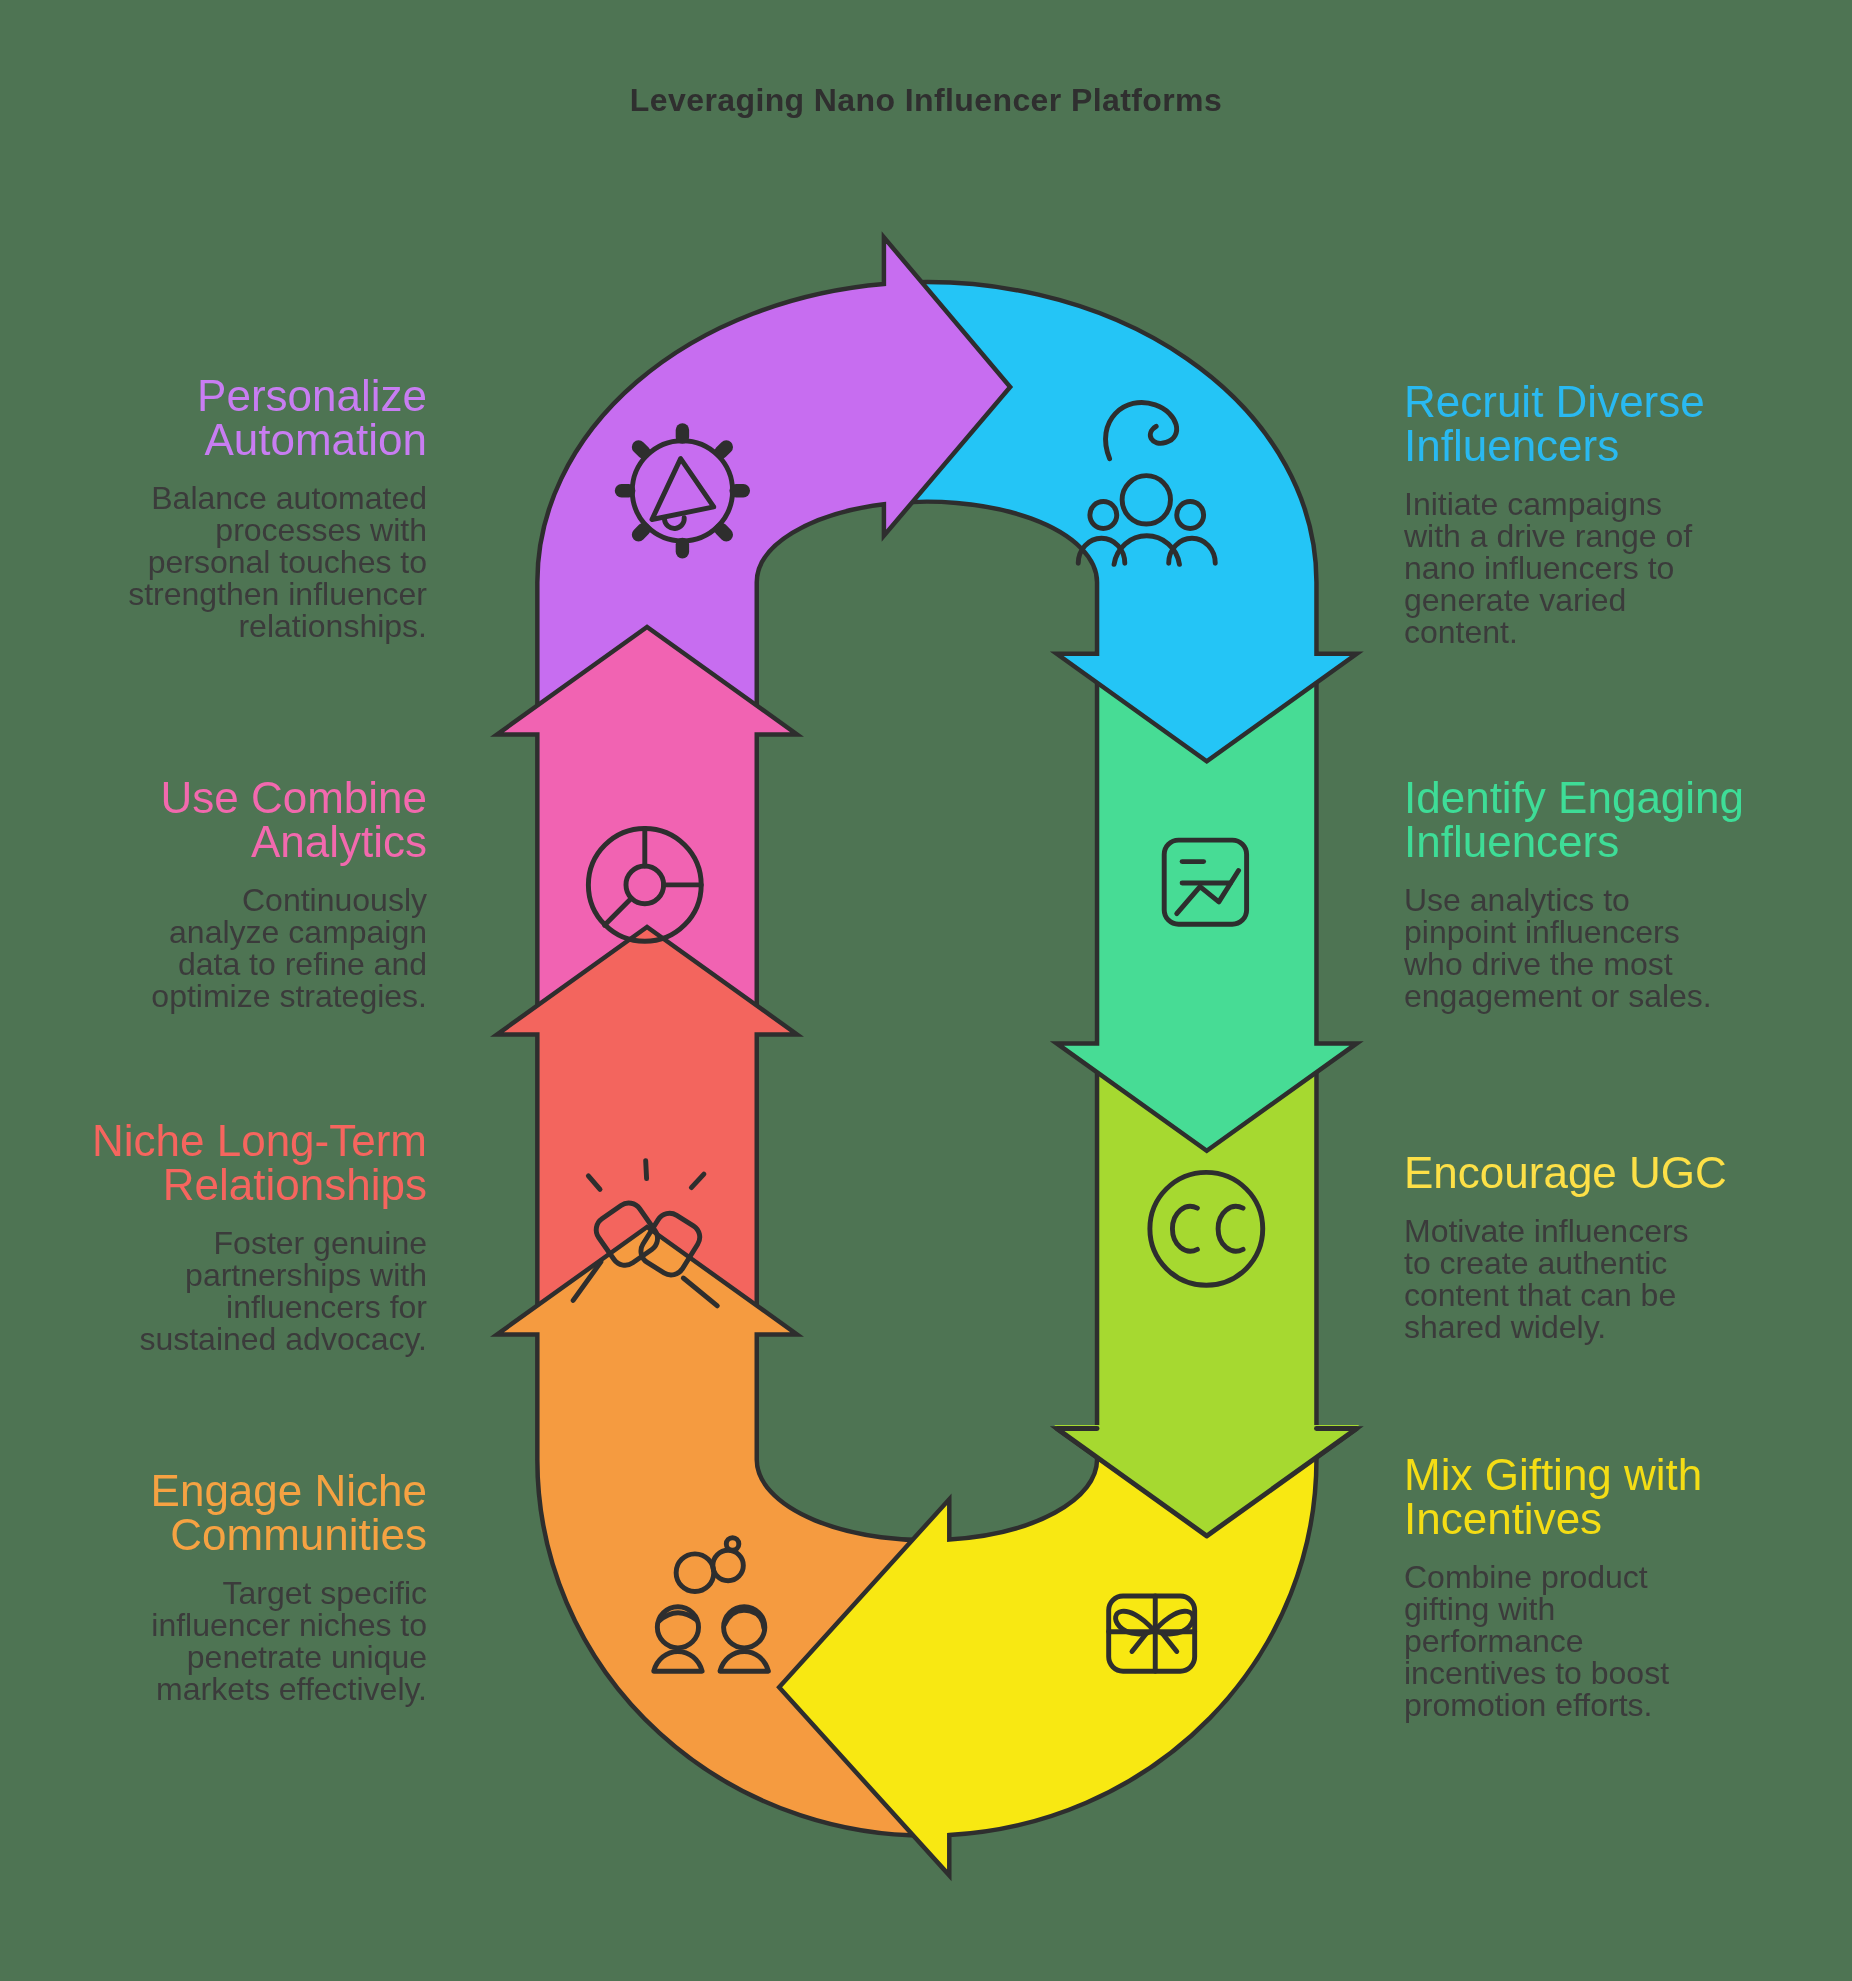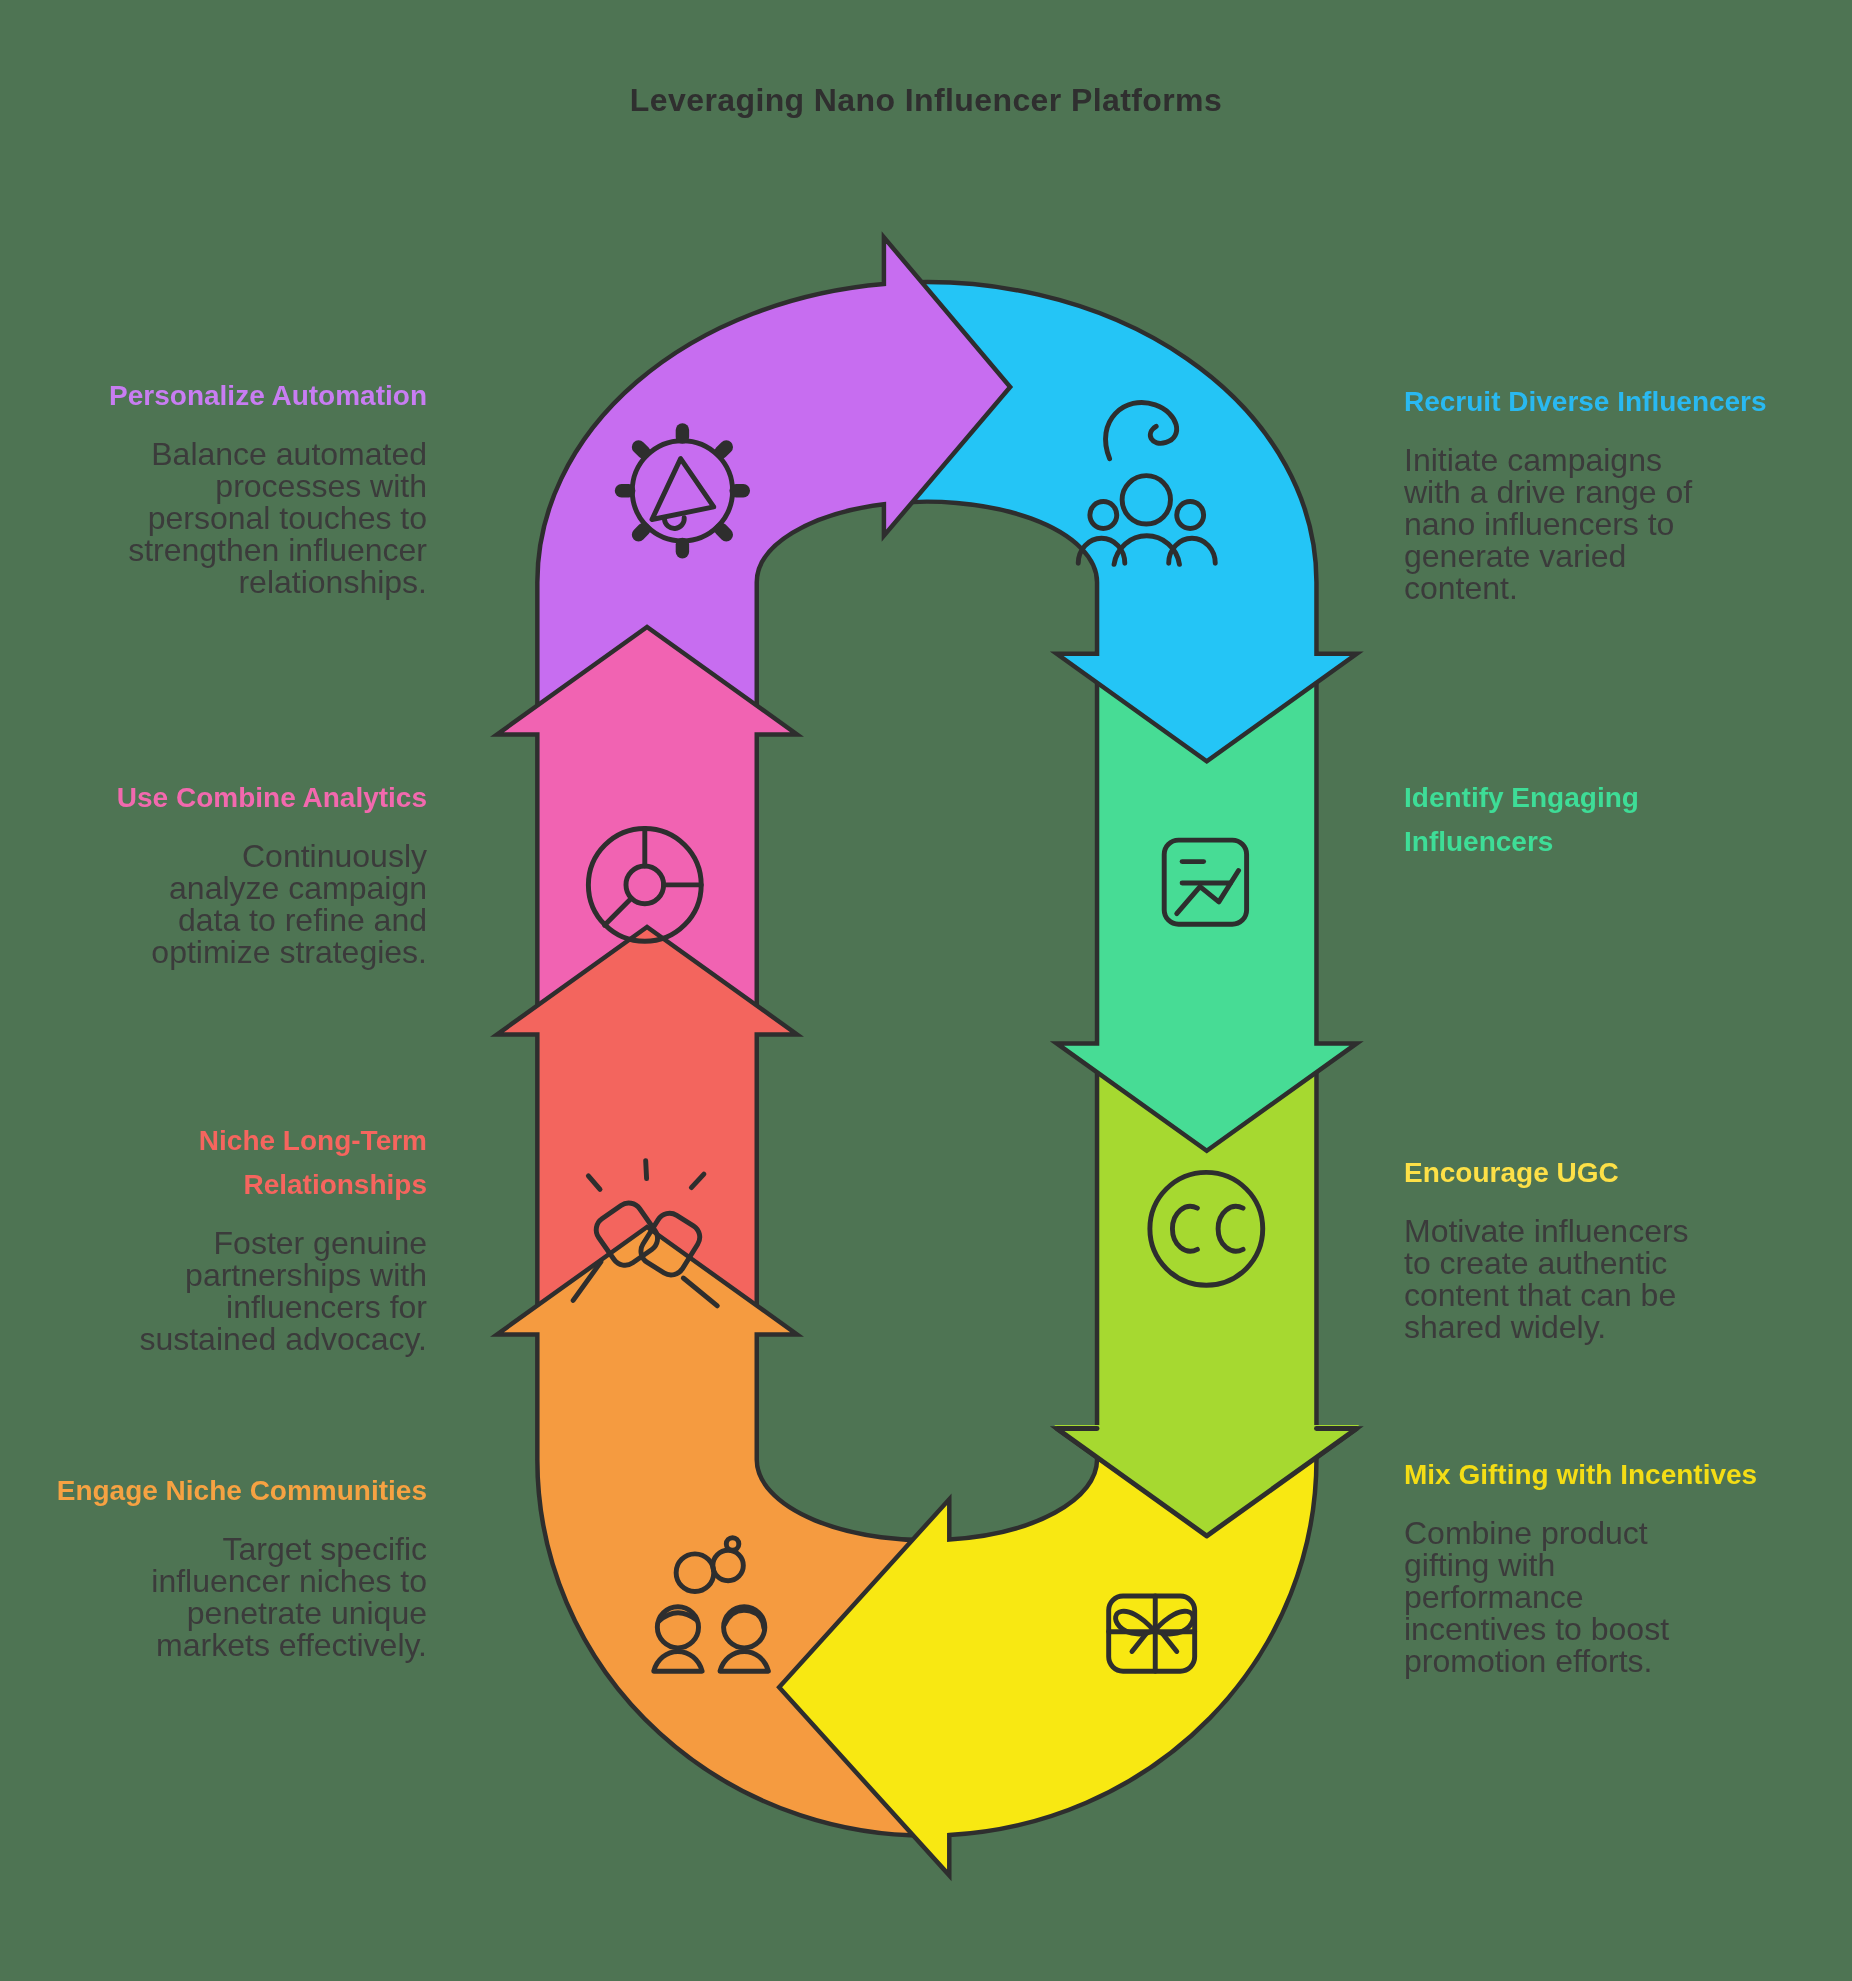--- a/index.html
+++ b/index.html
@@ -13,21 +13,21 @@
   .page-title{
     position:absolute;top:82px;left:0;width:1852px;
     text-align:center;font-size:32px;font-weight:bold;
     color:#2f2f2f;letter-spacing:0.4px;margin:0;
   }
   .diagram-svg{position:absolute;top:0;left:0;}
   .step{position:absolute;}
   .step.left{left:33px;width:394px;text-align:right;}
   .step.right{left:1404px;width:367px;text-align:left;}
   .step h2{
-    margin:0 0 19.7px 0;font-size:28px;line-height:44px;font-weight:bold;
+    margin:0 0 19.7px 0;font-size:44px;line-height:44px;font-weight:normal;
   }
   .step p{
     margin:0;font-size:32px;line-height:32px;color:#3b3b3b;font-weight:normal;
   }
   .step.left p{max-width:300px;margin-left:auto;}
   .step.right p{max-width:313px;}
   
   #step-personalize{top:374px;}
   #step-analytics{top:776px;}
   #step-longterm{top:1119px;}
@@ -171,20 +171,21 @@
     <p>Target specific influencer niches to penetrate unique markets effectively.</p>
   </div>
 
   <div class="step right" id="step-recruit">
     <h2 style="color: rgb(41, 185, 241);">Recruit Diverse Influencers</h2>
     <p>Initiate campaigns with a drive range of nano influencers to generate varied content.</p>
   </div>
 
   <div class="step right" id="step-identify">
     <h2 style="color: rgb(62, 221, 151);">Identify Engaging Influencers</h2>
+    <p>Use analytics to pinpoint influencers who drive the most engagement or sales.</p>
   </div>
 
   <div class="step right" id="step-ugc">
     <h2 style="color: #fde047; margin-top: 7px;">Encourage UGC</h2>
     <p>Motivate influencers to create authentic content that can be shared widely.</p>
   </div>
 
   <div class="step right" id="step-gifting">
     <h2 style="color: rgb(244, 221, 21);">Mix Gifting with Incentives</h2>
     <p>Combine product gifting with performance incentives to boost promotion efforts.</p>

